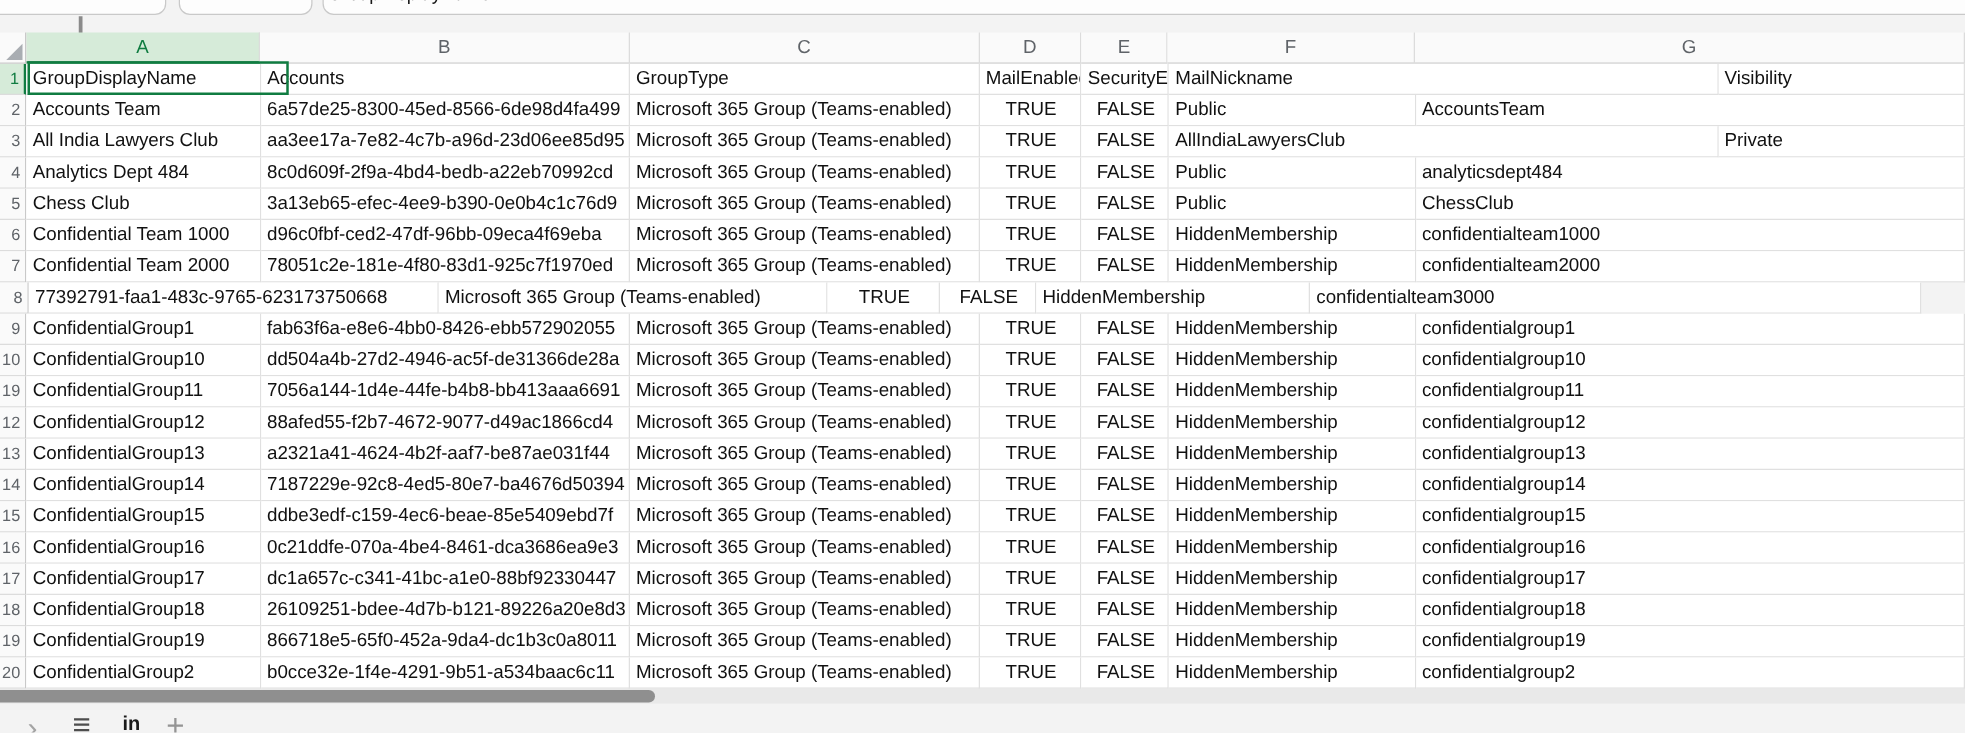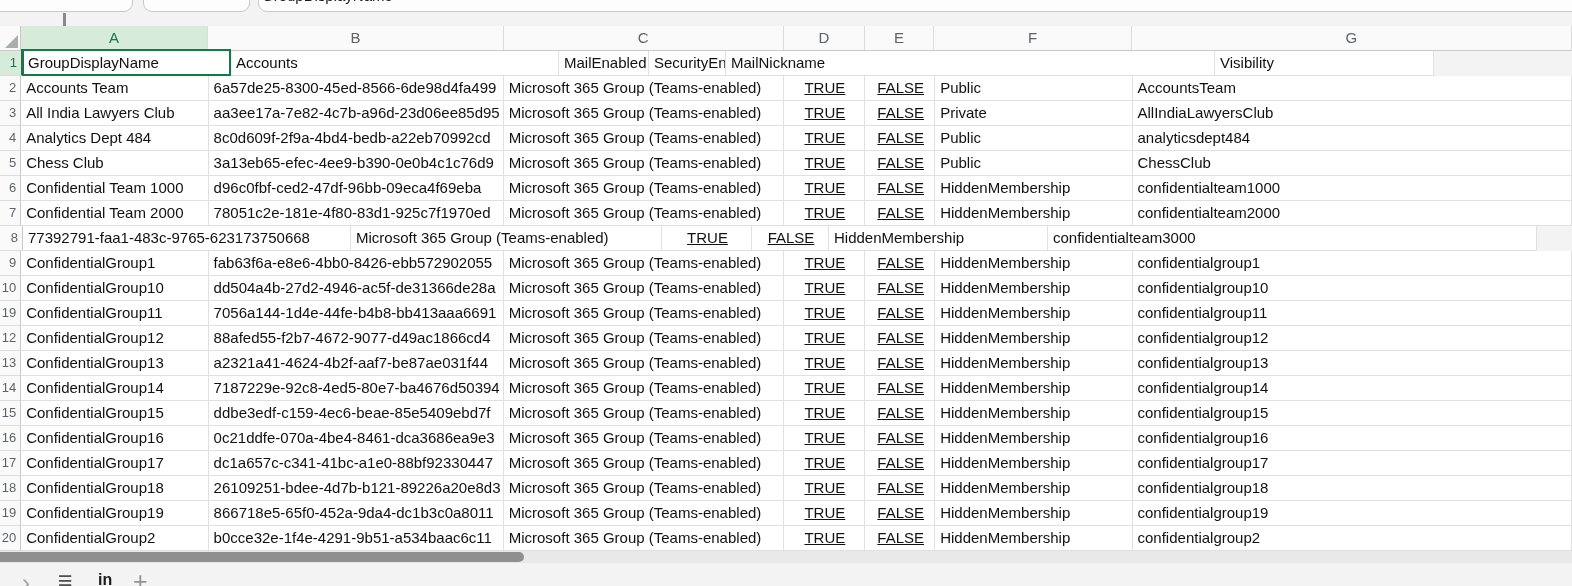--- a/index.html
+++ b/index.html
@@ -20,21 +20,21 @@
   .corner{width:23px;height:25px;background:#fafafa;border-right:1px solid #c9c9c9;border-bottom:1px solid #c9c9c9;box-sizing:border-box;position:relative;}
   .corner .tri{position:absolute;right:2px;bottom:2px;width:0;height:0;border-left:13px solid transparent;border-bottom:13px solid #a9adb2;}
   .colhead{height:25px;box-sizing:border-box;background:#fafafa;border-right:1px solid #dcdcdc;border-bottom:1px solid #c9c9c9;
            font-size:15px;color:#5f6368;text-align:center;line-height:24px;}
   .colhead.selected{background:#d6ebd9;color:#107c41;border-bottom:2px solid #107c41;line-height:23px;}
   .gutter{width:23px;height:25px;box-sizing:border-box;background:#fafafa;border-right:1px solid #c9c9c9;border-bottom:1px solid #dcdcdc;
           font-size:13px;color:#5f6368;text-align:right;padding-right:4px;line-height:24px;}
   .gutter.selected{background:#d6ebd9;color:#107c41;border-right:2px solid #107c41;}
   .cell{height:25px;box-sizing:border-box;background:#ffffff;border-right:1px solid #e0e0e0;border-bottom:1px solid #e0e0e0;
         font-size:15px;color:#111;line-height:24px;white-space:nowrap;overflow:hidden;padding:0 3px 0 5px;}
-  .cell.center{text-align:center;text-decoration:underline;}
+  .cell.center{text-align:center;}
   .c0{width:208px;}.c1{width:328px;}.c2{width:311px;}.c3{width:90px;}.c4{width:77px;}.c5{width:219px;}.c6{width:489px;}
   #selection-border{position:absolute;left:22px;top:49px;width:209px;height:27px;border:2px solid #107c41;box-sizing:border-box;pointer-events:none;}
 
   
   #hscroll{position:absolute;left:0;top:551px;width:1572px;height:12px;background:#e9e9e9;}
   #hscroll-thumb{position:absolute;left:-8px;top:1px;width:532px;height:10px;border-radius:5px;background:#8f8f8f;}
 
   
   #sheetbar{position:absolute;left:0;top:563px;width:1572px;height:23px;background:#f3f3f3;}
   .sb{position:absolute;white-space:nowrap;}
@@ -66,20 +66,21 @@
         <div class="colhead c3">D</div>
         <div class="colhead c4">E</div>
         <div class="colhead c5">F</div>
         <div class="colhead c6">G</div>
       </div>
 
   <div class="grow">
         <div class="gutter selected">1</div>
         <div class="cell c0">GroupDisplayName</div>
         <div class="cell c1">Accounts</div>
+        <div class="cell c2">GroupType</div>
         <div class="cell c3">MailEnabled</div>
         <div class="cell c4">SecurityEnabled</div>
         <div class="cell c6">MailNickname</div>
         <div class="cell c5">Visibility</div>
       </div>
       <div class="grow">
         <div class="gutter">2</div>
         <div class="cell c0">Accounts Team</div>
         <div class="cell c1">6a57de25-8300-45ed-8566-6de98d4fa499</div>
         <div class="cell c2">Microsoft 365 Group (Teams-enabled)</div>
@@ -88,22 +89,22 @@
         <div class="cell c5">Public</div>
         <div class="cell c6">AccountsTeam</div>
       </div>
       <div class="grow">
         <div class="gutter">3</div>
         <div class="cell c0">All India Lawyers Club</div>
         <div class="cell c1">aa3ee17a-7e82-4c7b-a96d-23d06ee85d95</div>
         <div class="cell c2">Microsoft 365 Group (Teams-enabled)</div>
         <div class="cell c3 center">TRUE</div>
         <div class="cell c4 center">FALSE</div>
+        <div class="cell c6">AllIndiaLawyersClub</div>
         <div class="cell c5">Private</div>
-        <div class="cell c6">AllIndiaLawyersClub</div>
       </div>
       <div class="grow">
         <div class="gutter">4</div>
         <div class="cell c0">Analytics Dept 484</div>
         <div class="cell c1">8c0d609f-2f9a-4bd4-bedb-a22eb70992cd</div>
         <div class="cell c2">Microsoft 365 Group (Teams-enabled)</div>
         <div class="cell c3 center">TRUE</div>
         <div class="cell c4 center">FALSE</div>
         <div class="cell c5">Public</div>
         <div class="cell c6">analyticsdept484</div>

